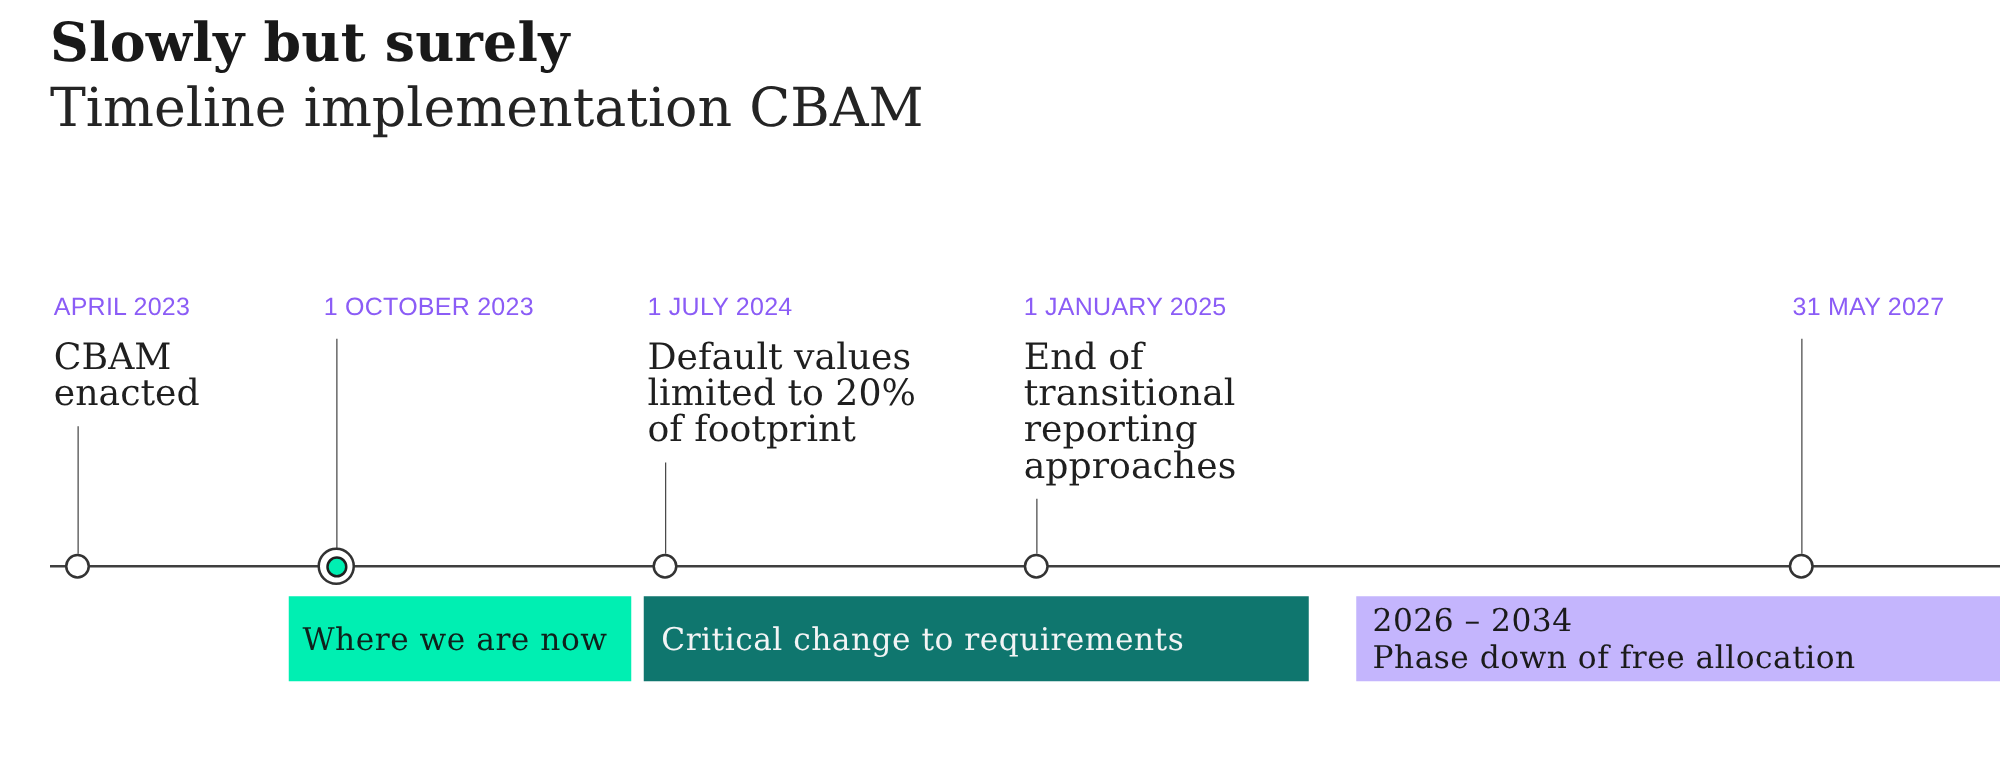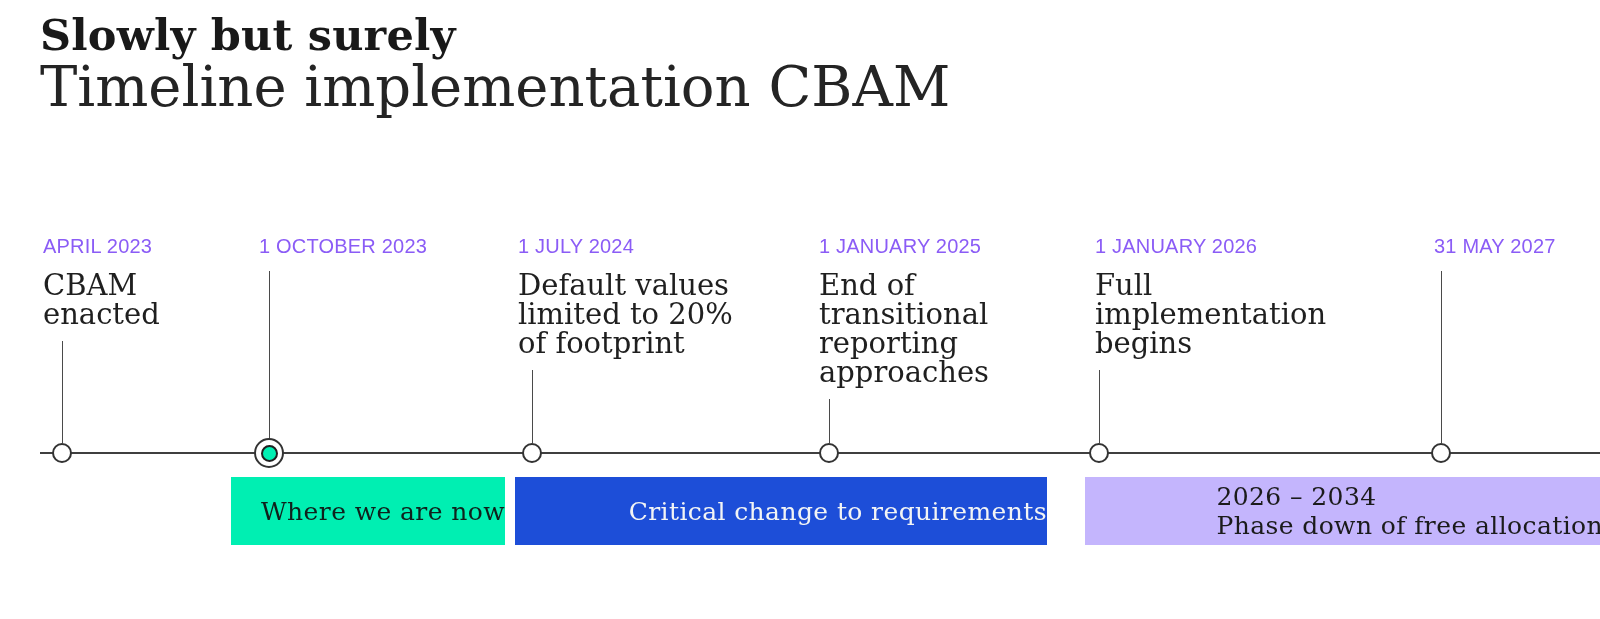--- a/index.html
+++ b/index.html
@@ -22,21 +22,21 @@
     font-size: 43px;
     font-weight: bold;
     color: #191919;
     line-height: 50px;
     letter-spacing: 0.2px;
   }
   .subtitle {
     position: absolute;
     left: 8px;
     top: 62px;
-    font-size: 56px;
+    font-size: 43px;
     font-weight: normal;
     color: #242424;
     line-height: 50px;
   }
 
   
   .milestone {
     position: absolute;
     top: 233px;
     height: 220px;
@@ -119,34 +119,34 @@
   .bar {
     position: absolute;
     top: 477px;
     height: 68px;
     display: flex;
     align-items: center;
     box-sizing: border-box;
     font-size: 25px;
     letter-spacing: 0.4px;
     z-index: 2;
-    justify-content: flex-end;
   }
   .bar-now {
     left: 199px;
     width: 274px;
     background: #00efb2;
     color: #0f211c;
     padding-left: 11px;
   }
   .bar-critical {
     left: 483px;
     width: 532px;
-    background: #1d4ed8;
+    background: #0f766e;
     color: #f2f4f5;
+    padding-left: 14px;
   }
   .bar-phase {
     left: 1053px;
     width: 518px;
     background: #c4b5fd;
     color: #1b1b1b;
     padding-left: 13px;
   }
   .bar-phase .lines { display: flex; flex-direction: column; }
   .bar-phase .lines span { line-height: 29px; }
@@ -195,30 +195,20 @@
       <div class="m-date">1 JANUARY 2025</div>
       <div class="m-desc">End of
 transitional
 reporting
 approaches</div>
     </div>
     <div class="stem"></div>
     <div class="node"></div>
   </div>
 
-  <div class="milestone" style="left:1067px">
-    <div class="texts" style="margin-left:-4px">
-      <div class="m-date">1 JANUARY 2026</div>
-      <div class="m-desc">Full
-implementation
-begins</div>
-    </div>
-    <div class="stem"></div>
-    <div class="node"></div>
-  </div>
 
   <div class="milestone" style="left:1409px">
     <div class="texts" style="margin-left:-7px">
       <div class="m-date">31 MAY 2027</div>
     </div>
     <div class="stem"></div>
     <div class="node"></div>
   </div>
 
   <div class="axis"></div>

